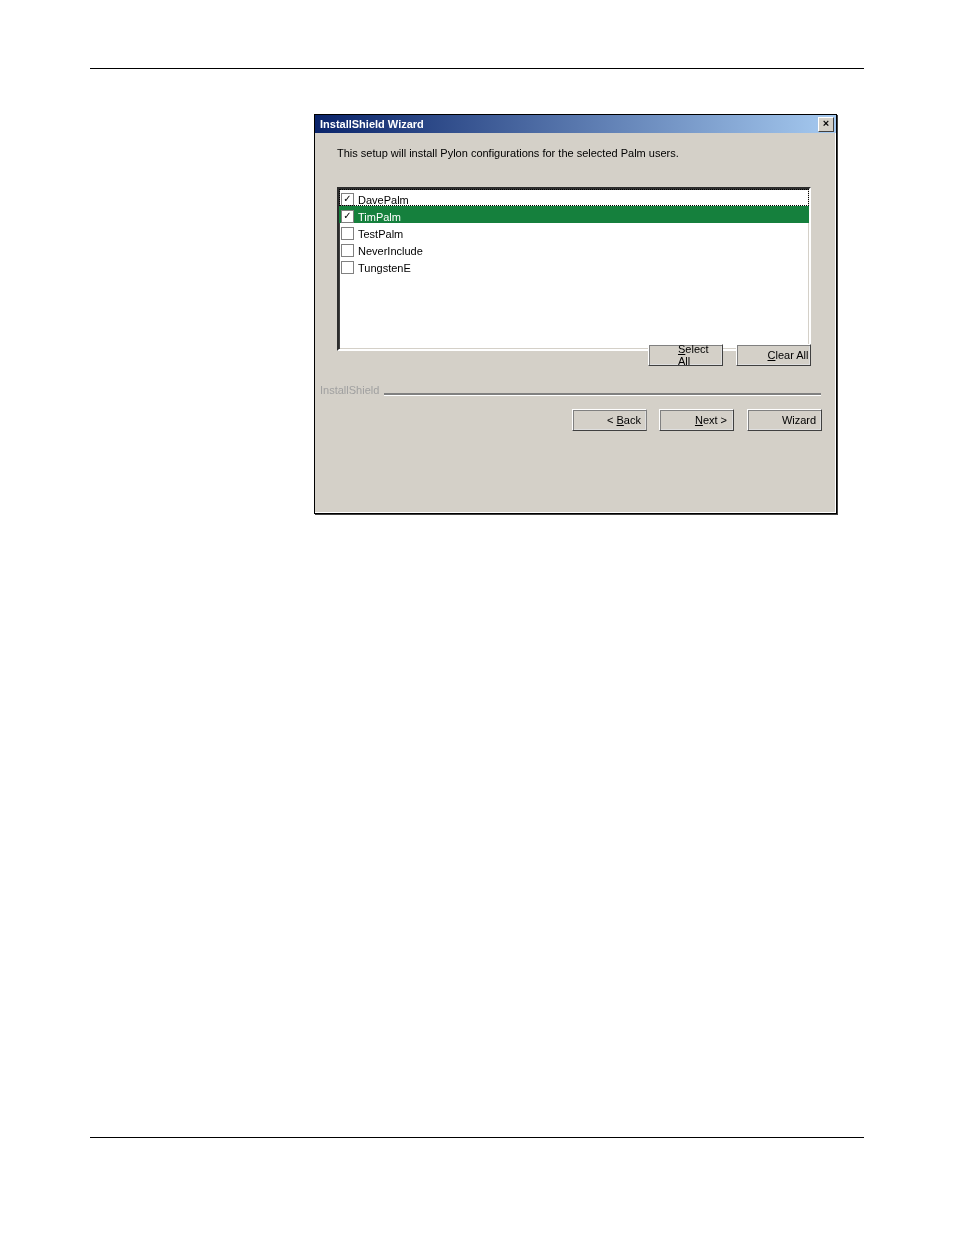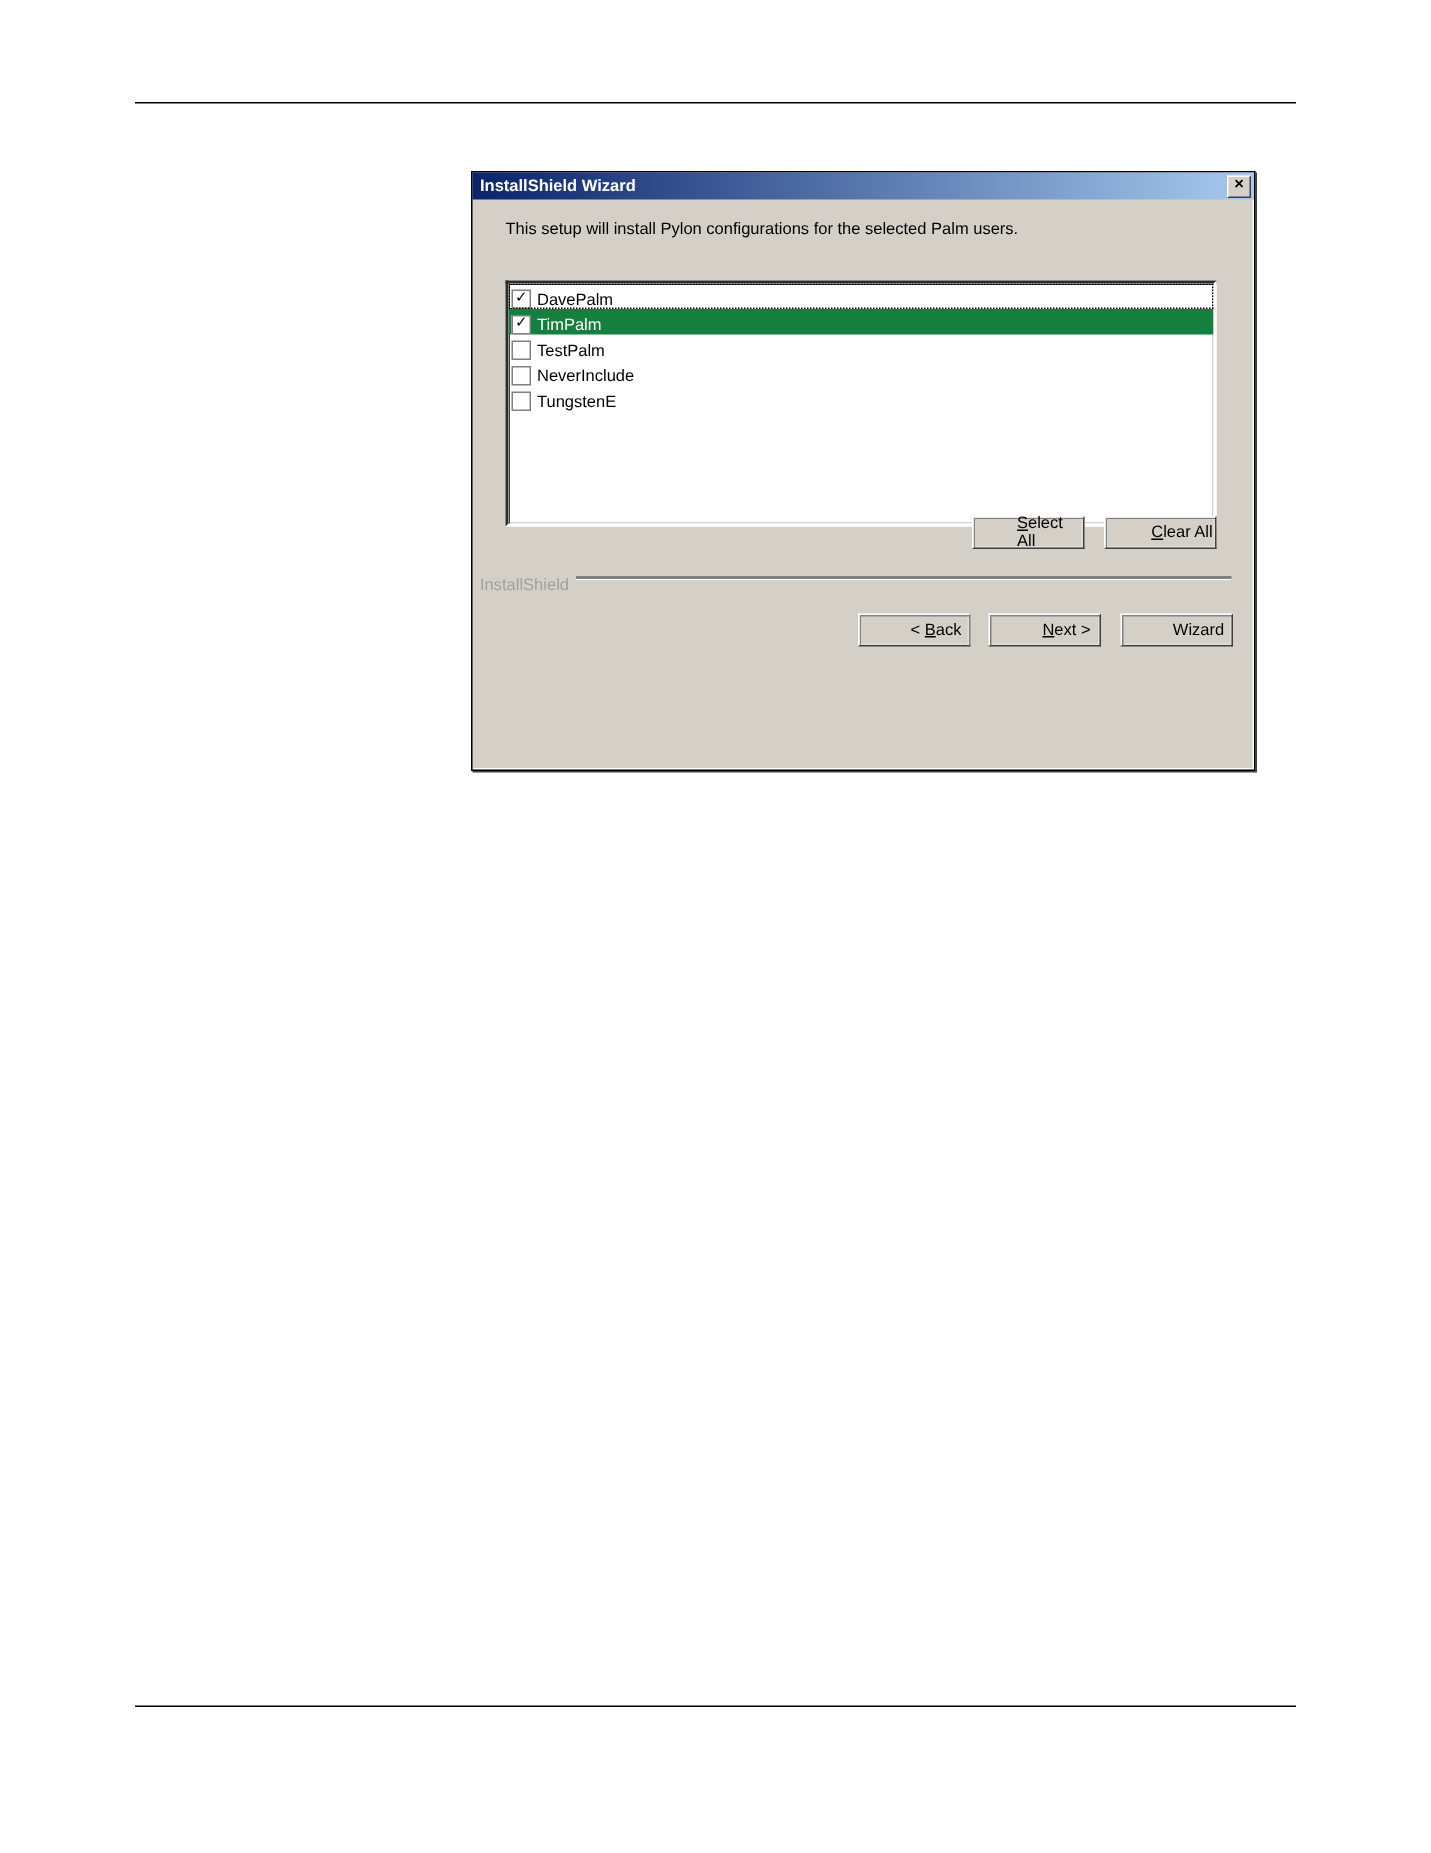--- a/index.html
+++ b/index.html
@@ -172,21 +172,21 @@
     display: flex;
     gap: 13px;
   }
 
   .brand-line {
     position: absolute;
     left: 5px;
     right: 15px;
     bottom: 47px;
     display: flex;
-    align-items: flex-start;
+    align-items: flex-end;
   }
   .brand-text {
     color: #a0a0a0;
     font-size: 11px;
     padding-right: 5px;
   }
   .brand-rule {
     flex: 1;
     height: 2px;
     background: #808080;

